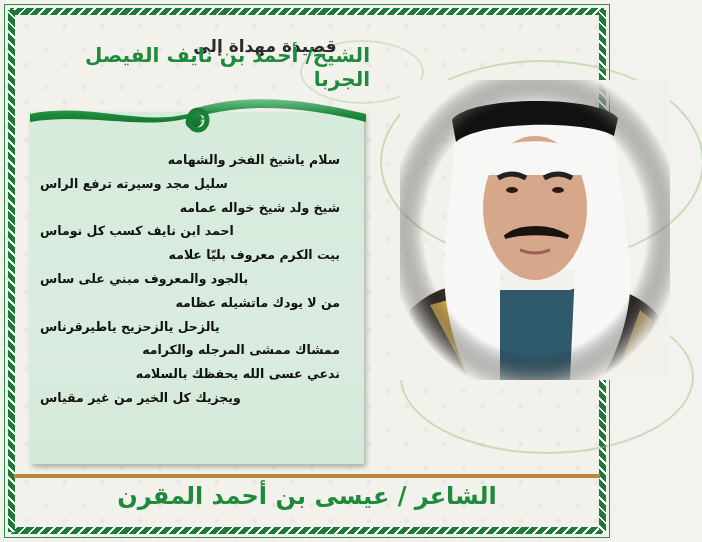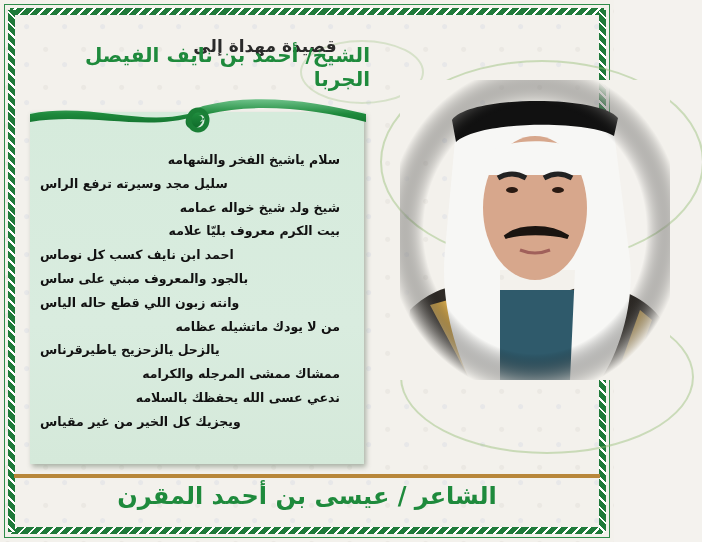--- a/index.html
+++ b/index.html
@@ -109,24 +109,23 @@
       </linearGradient>
     </defs>
     <path d="M2 22 C 60 10, 110 34, 160 22 C 175 18, 180 30, 168 36 C 156 40, 150 22, 175 14 C 230 0, 290 10, 338 22 L 338 30 C 290 18, 230 10, 180 22 C 175 26, 172 30, 172 30 C 180 28, 176 20, 168 24 C 120 40, 60 20, 2 30 Z" fill="url(#rg)"></path>
     <ellipse cx="170" cy="28" rx="9" ry="10" fill="none" stroke="#1a7f36" stroke-width="5"></ellipse>
   </svg>
 
   <div class="poem">
     <div class="line first">سلام ياشيخ الفخر والشهامه</div>
     <div class="line second">سليل مجد وسيرته ترفع الراس</div>
     <div class="line first">شيخ ولد شيخ خواله عمامه</div>
+    <div class="line second">احمد ابن نايف كسب كل نوماس</div>
     <div class="line first">بيت الكرم معروف بليّا علامه</div>
-    <div class="line second">احمد ابن نايف كسب كل نوماس</div>
     <div class="line second">بالجود والمعروف مبني على ساس</div>
-    <div class="line second">وانته زبون اللي قطع حاله الياس</div>
     <div class="line first">من لا يودك ماتشيله عظامه</div>
     <div class="line second">يالزحل يالزحزيح ياطيرقرناس</div>
     <div class="line first">ممشاك ممشى المرجله والكرامه</div>
     <div class="line first">ندعي عسى الله يحفظك بالسلامه</div>
     <div class="line second">ويجزيك كل الخير من غير مقياس</div>
   </div>
 
   <svg class="portrait" viewBox="0 0 270 300">
     <defs>
       <radialGradient id="fade" cx="0.5" cy="0.5" r="0.55">

